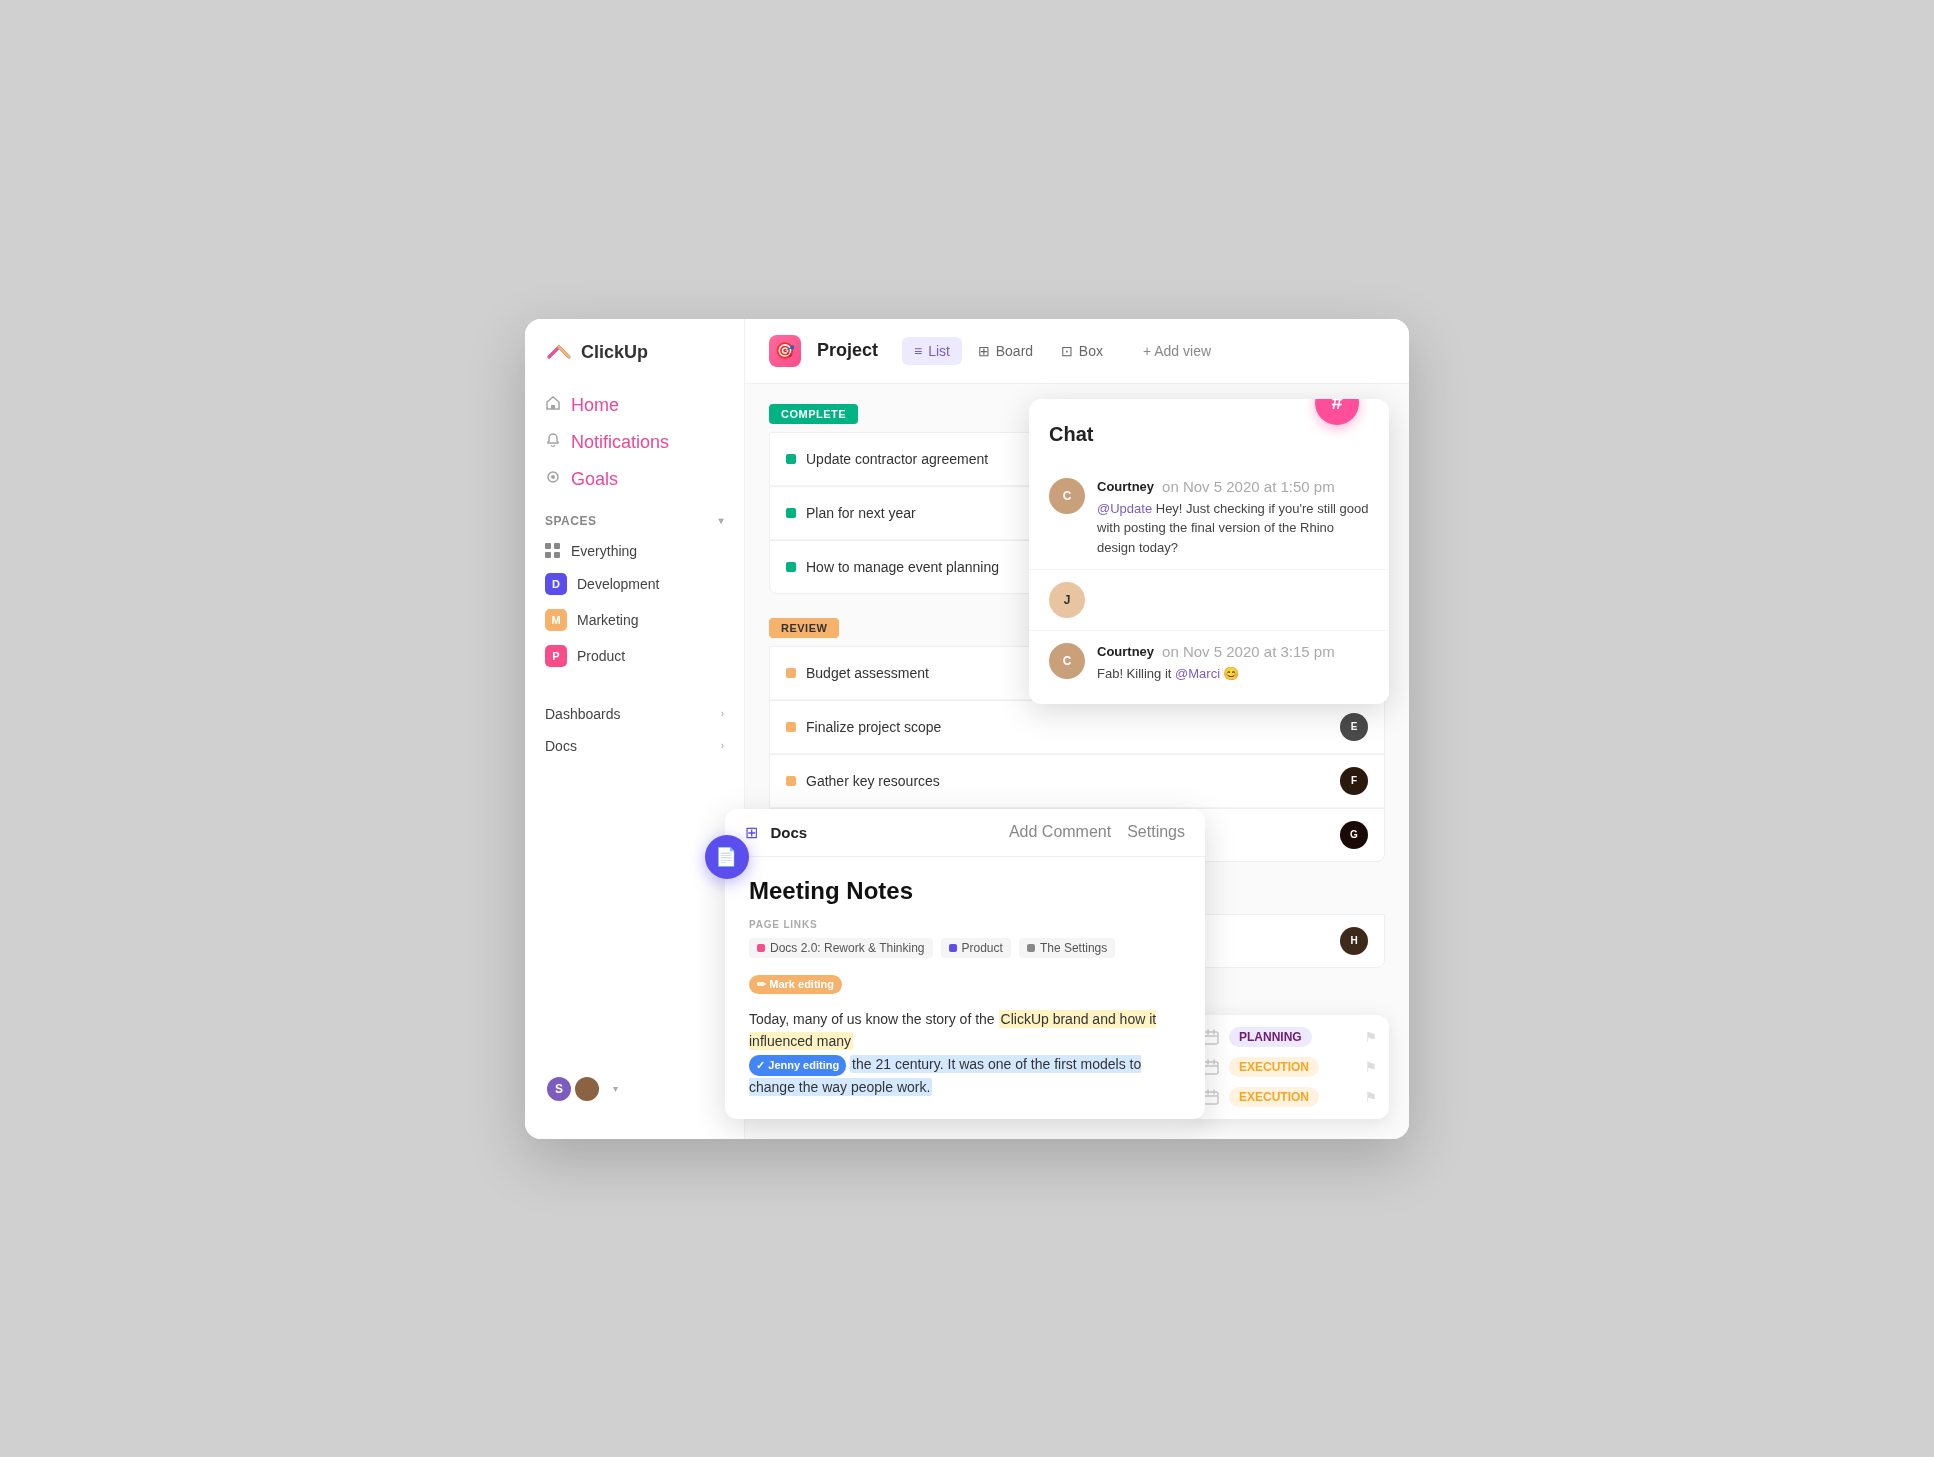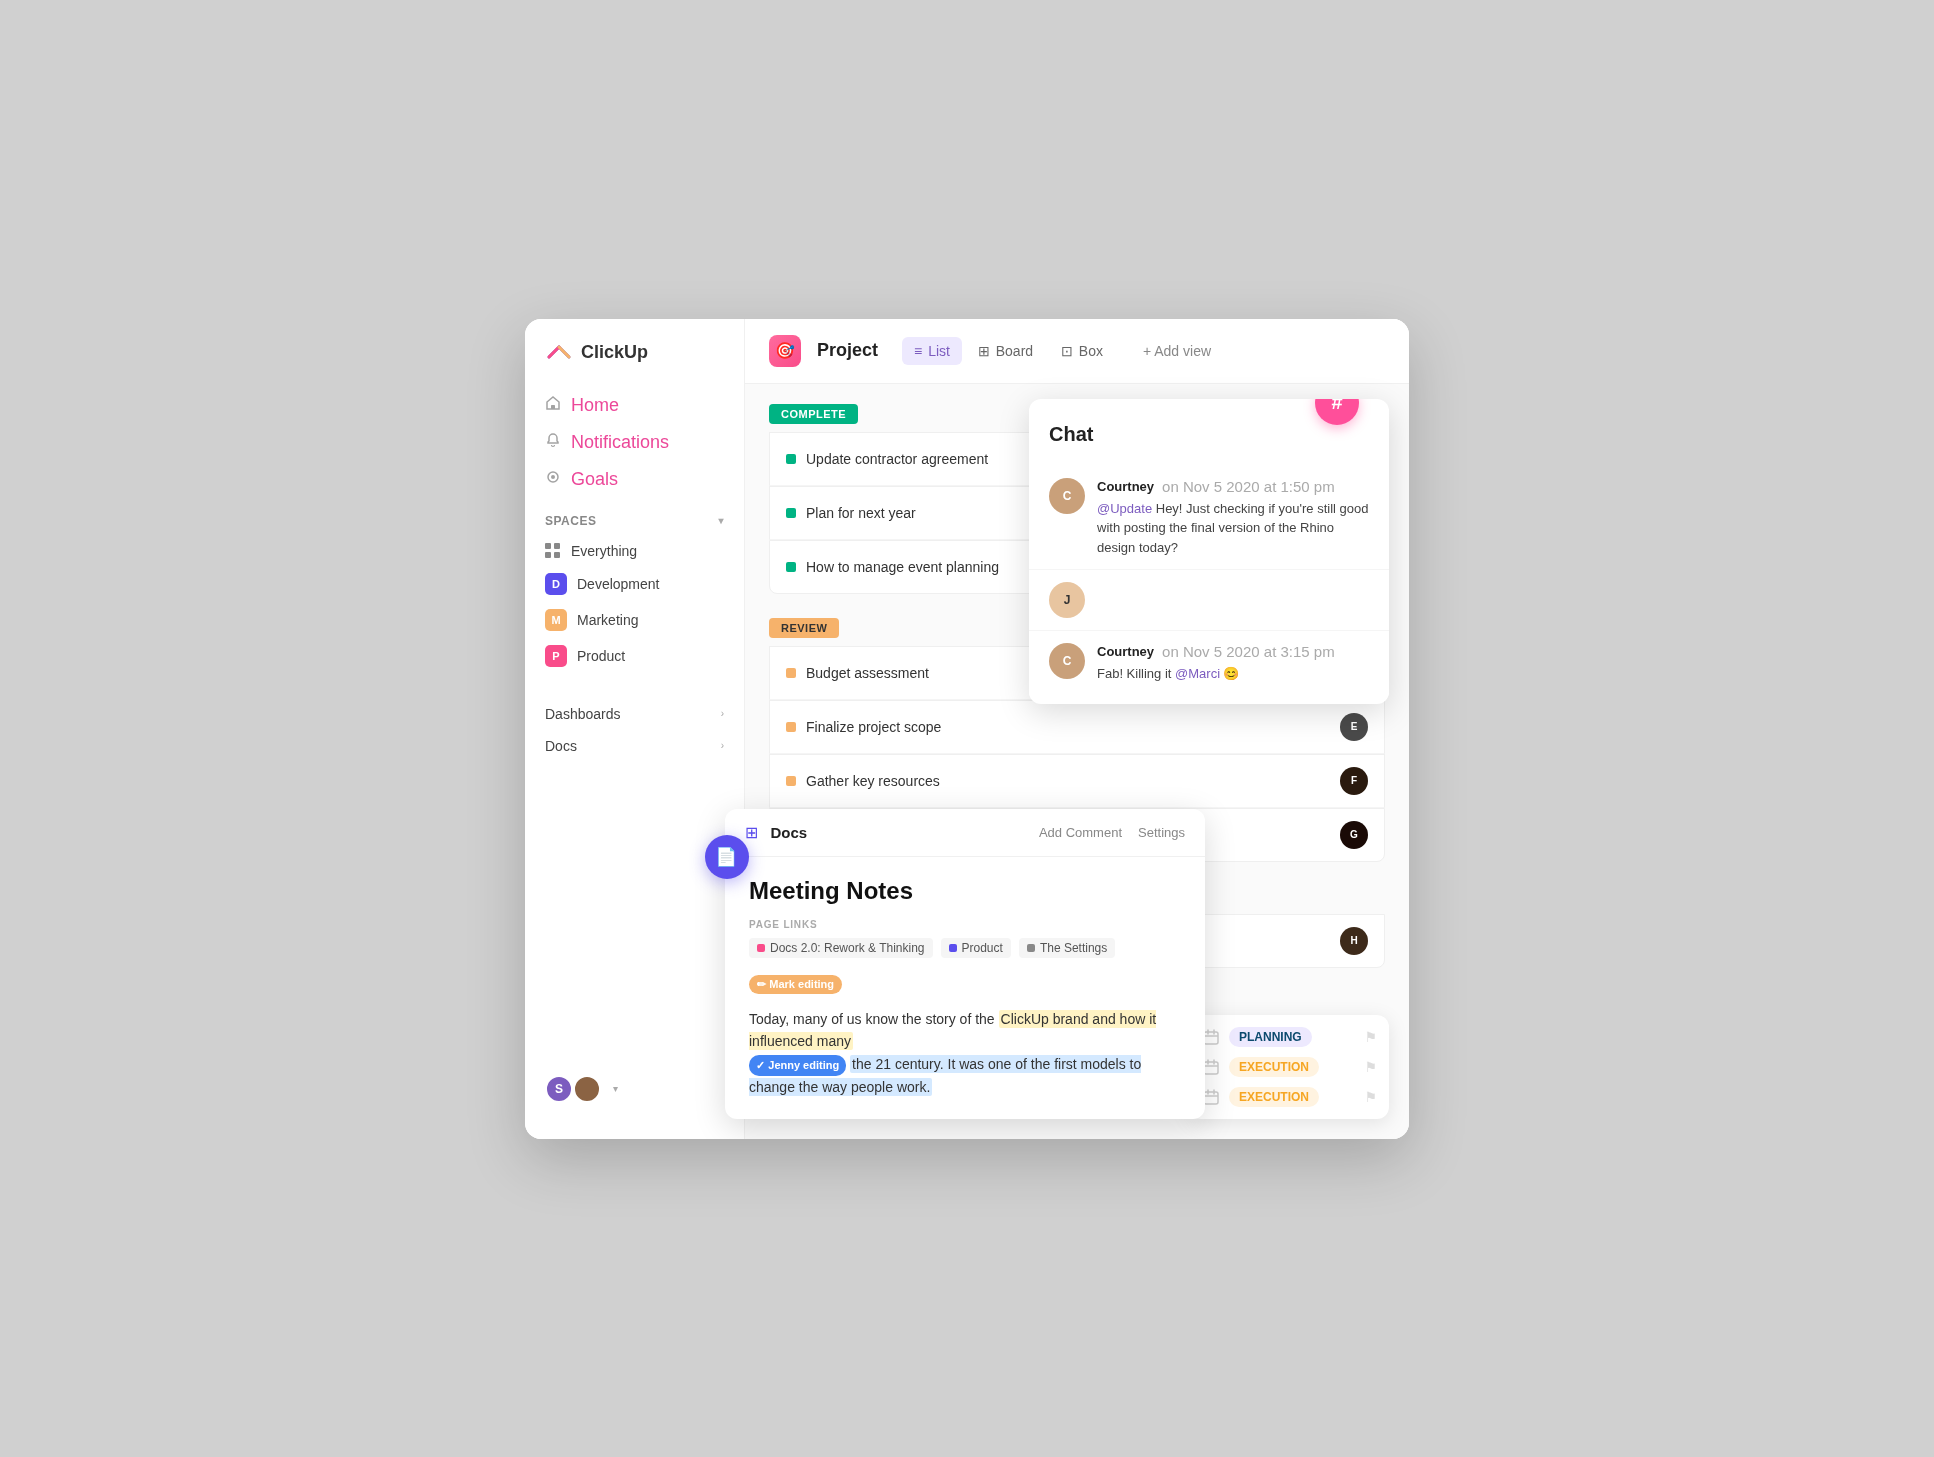--- a/index.html
+++ b/index.html
@@ -504,21 +504,21 @@
       color: #222;
     }
 
     .docs-actions {
       margin-left: auto;
       display: flex;
       gap: 16px;
     }
 
     .docs-action-link {
-      font-size: 13px;
+      font-size: 16px;
       color: #888;
       cursor: pointer;
       display: flex;
       align-items: center;
       gap: 4px;
     }
 
     .docs-content {
       padding: 20px 24px;
     }
@@ -639,21 +639,21 @@
       justify-content: center;
     }
 
     .tag-pill {
       padding: 3px 10px;
       border-radius: 12px;
       font-size: 12px;
       font-weight: 600;
     }
 
-    .tag-pill.planning { background: #ede9fe; color: #0c4a6e; }
+    .tag-pill.planning { background: #ede9fe; color: #701a75; }
     .tag-pill.execution { background: #fff3e0; color: #f6a623; }
 
     .flag-icon {
       color: #ddd;
       font-size: 14px;
       margin-left: auto;
     }
   </style>
 </head>
 <body>

